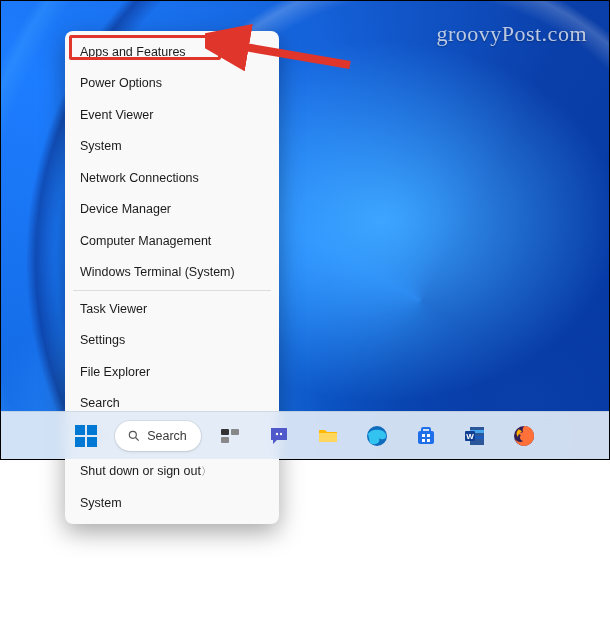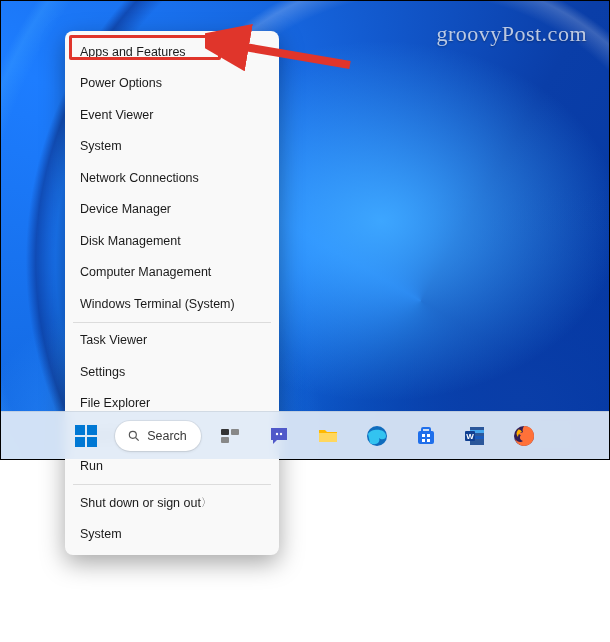--- a/index.html
+++ b/index.html
@@ -108,23 +108,20 @@
     <div class="menu-item">
         <span>System</span>
       </div>
     <div class="menu-item">
         <span>Network Connections</span>
       </div>
     <div class="menu-item">
         <span>Device Manager</span>
       </div>
     <div class="menu-item">
-        <span>Disk Management</span>
-      </div>
-    <div class="menu-item">
         <span>Computer Management</span>
       </div>
     <div class="menu-item">
         <span>Windows Terminal (System)</span>
       </div>
     <div class="menu-sep"></div>
     <div class="menu-item">
         <span>Task Viewer</span>
       </div>
     <div class="menu-item">

